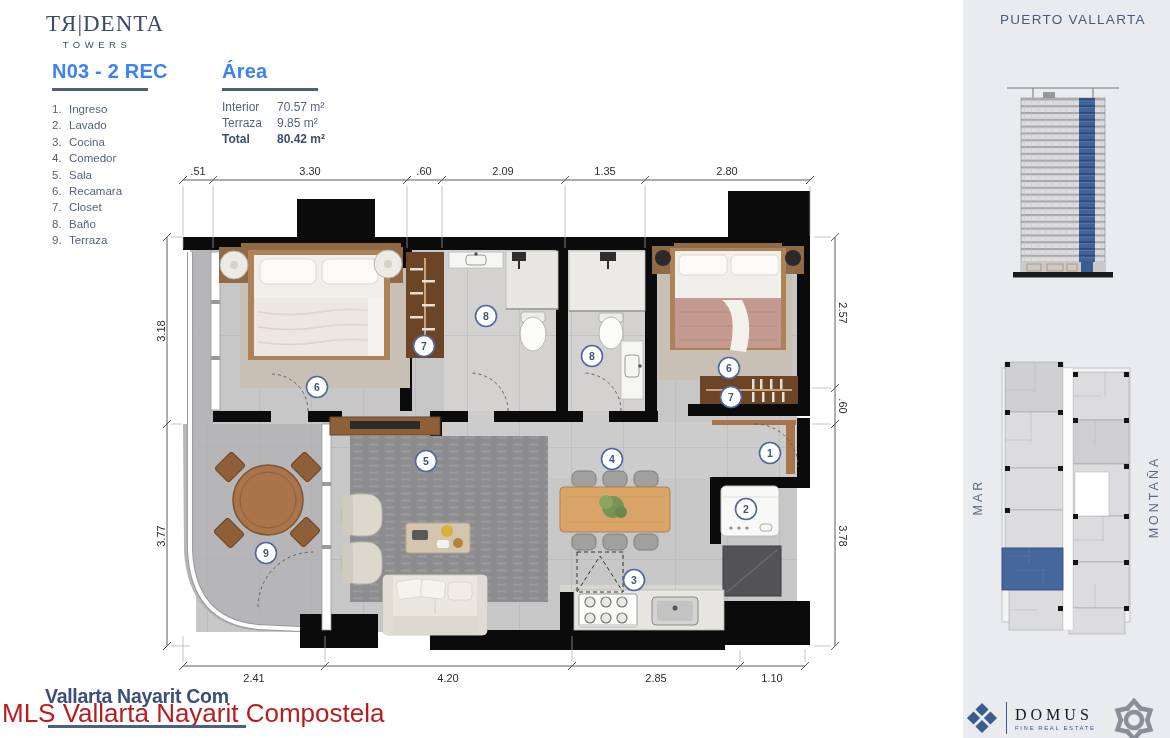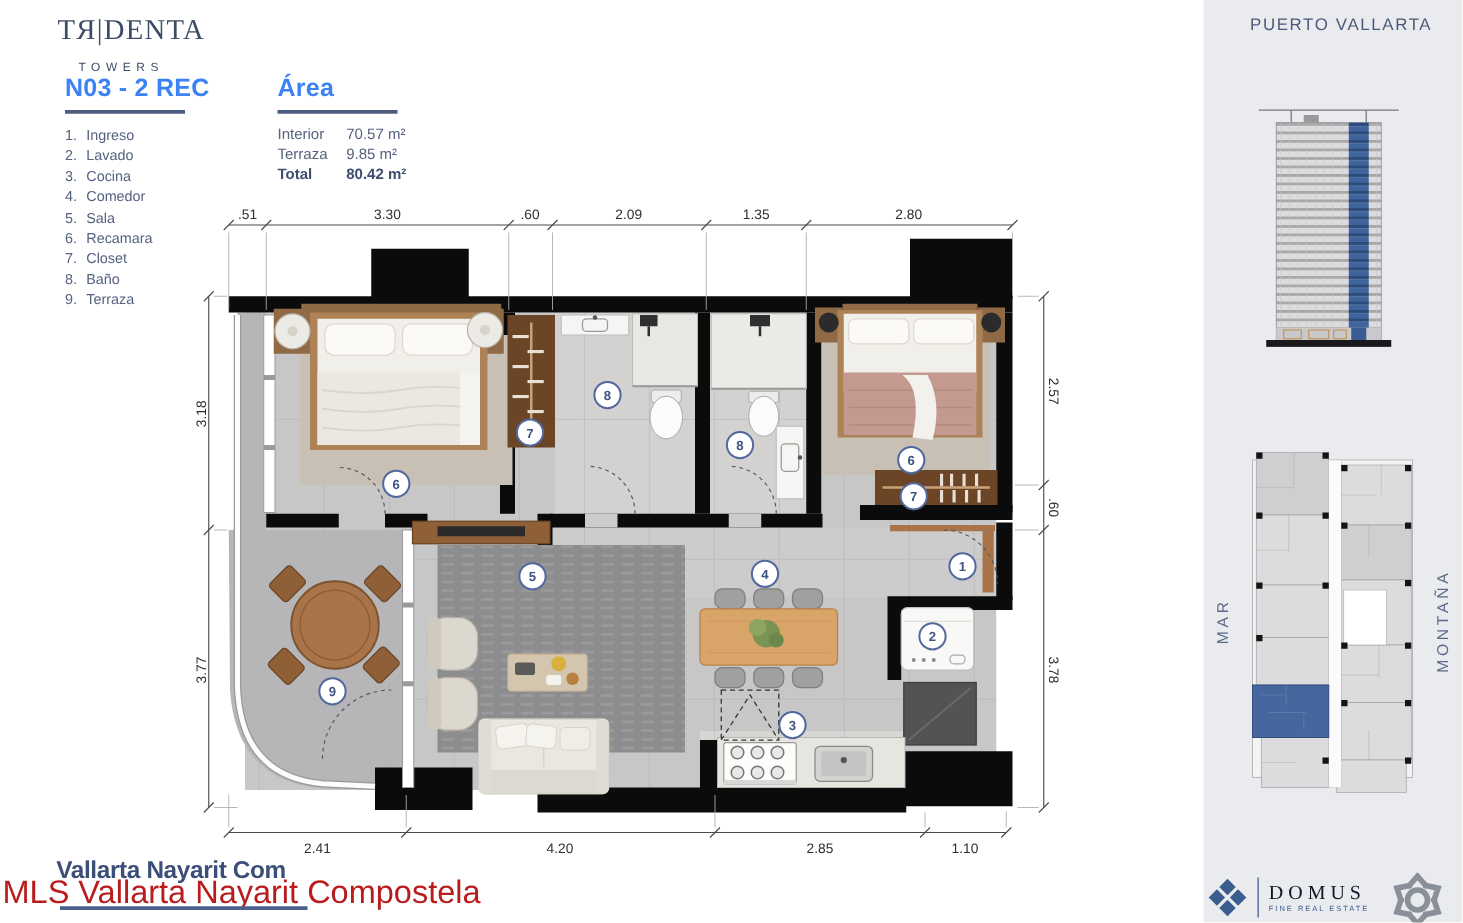--- a/index.html
+++ b/index.html
@@ -1,21 +1,21 @@
 <!DOCTYPE html>
 <html><head>
 <meta charset="utf-8">
 <style>
   html,body{margin:0;padding:0}
   body{width:1170px;height:738px;position:relative;overflow:hidden;background:#fff;
        font-family:"Liberation Sans",sans-serif;-webkit-font-smoothing:antialiased}
   .abs{position:absolute}
   .panel{position:absolute;left:963px;top:0;width:207px;height:738px;background:#e9ebee}
   .logo-main{font-family:"Liberation Serif",serif;font-size:23px;color:#3d4c66;letter-spacing:1px;font-weight:400}
-  .logo-sub{font-size:9.5px;color:#3d4c66;letter-spacing:4.5px;margin-top:12px;text-align:center}
+  .logo-sub{font-size:9.5px;color:#3d4c66;letter-spacing:4.5px;margin-top:2px;text-align:center}
   .h1{font-size:20px;font-weight:bold;color:#3b82f6;letter-spacing:.2px}
   .rule{height:3px;background:#4d5d81}
   .legend{font-size:11.5px;color:#55627f;line-height:16.4px}
   .legend .num{display:inline-block;width:17px}
   .arow{display:flex;font-size:12px;color:#55627f;line-height:15.8px}
   .arow .al{width:55px}
   .arow.total{font-weight:bold;color:#3e4e6e}
   .city{font-size:13.5px;letter-spacing:1.3px;color:#4a5a7a;text-align:left}
   .sidelabel{font-size:12.5px;letter-spacing:3px;color:#5b6a88;text-align:center;transform:rotate(-90deg)}
   .watermark{font-size:26px;color:#b91c1c;white-space:nowrap}

